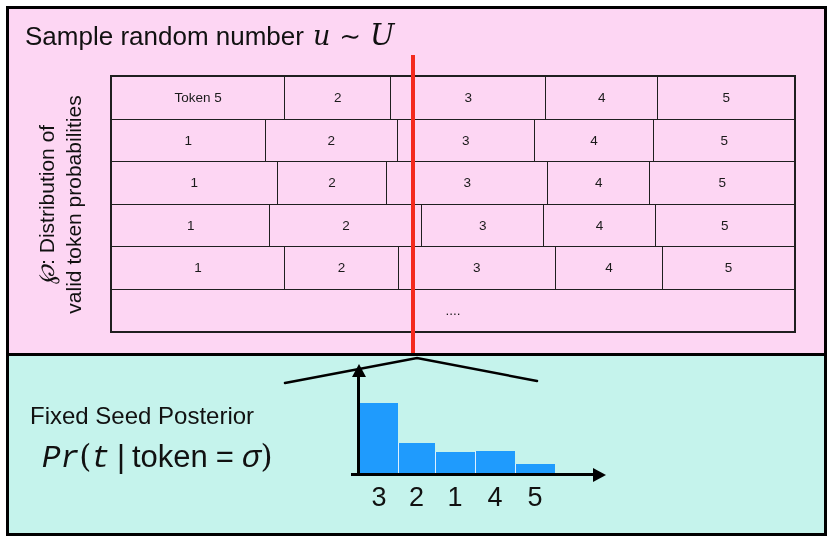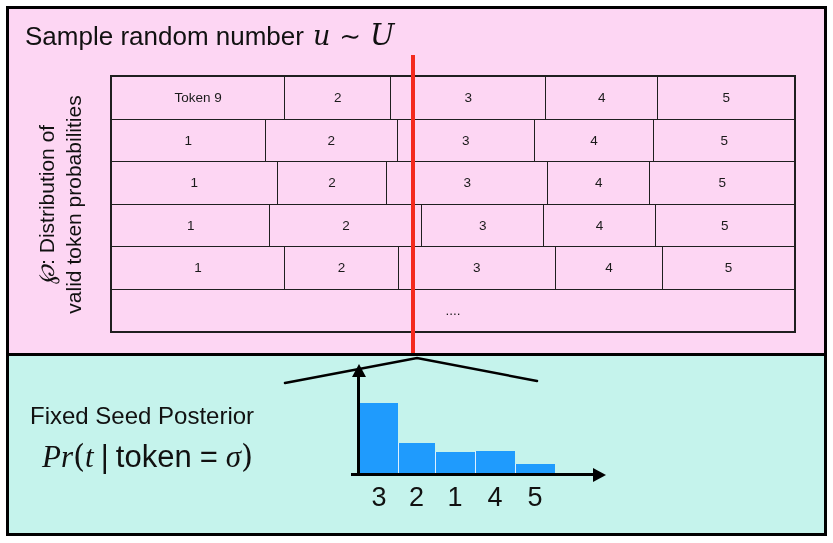--- a/index.html
+++ b/index.html
@@ -23,21 +23,21 @@
   .trow:first-child{border-top:none;}
   .tcell{display:flex;align-items:center;justify-content:center;font-size:13.5px;color:#1a1a1a;
          border-left:1.5px solid #1f1f1f;box-sizing:border-box;overflow:hidden;}
   .tcell:first-child{border-left:none;}
   .redline{position:absolute;left:402px;top:46px;width:3.5px;height:298px;z-index:5;}
   
   .cyan{position:relative;flex:1 1 auto;border-top:3px solid #000;}
   .hat{position:absolute;left:0;top:0;}
   .posterior-title{position:absolute;left:21px;top:46px;font-size:24px;color:#111;}
   .formula{position:absolute;left:33px;top:82px;font-size:31px;color:#111;}
-  .f-ser{font-family:Liberation Serif, serif;font-style:italic;}
+  .f-ser{font-family:Liberation Mono, monospace;font-style:italic;}
   .f-par{font-family:"DejaVu Serif",serif;}
   .f-bar{font-family:"Liberation Sans",sans-serif;font-weight:300;margin:0 7px;}
   .f-sans{font-family:"Liberation Sans",sans-serif;}
   .f-eq{font-family:"Liberation Sans",sans-serif;margin:0 8px;}
   .yaxis{position:absolute;left:348px;top:19px;width:2.5px;height:98px;background:#000;}
   .yarrow{position:absolute;left:342.5px;top:8px;width:0;height:0;
           border-left:7px solid transparent;border-right:7px solid transparent;border-bottom:13px solid #000;}
   .xaxis{position:absolute;left:342px;top:117px;width:244px;height:2.5px;background:#000;}
   .xarrow{position:absolute;left:584px;top:111.5px;width:0;height:0;
           border-top:7px solid transparent;border-bottom:7px solid transparent;border-left:13px solid #000;}
@@ -58,21 +58,21 @@
 
     <div class="side-label">
       <div class="rot">
         <div><span class="scriptP">℘</span><span>:  Distribution of</span></div>
         <div>valid token probabilities</div>
       </div>
     </div>
 
     <div class="ttable" id="token-table">
         <div class="trow">
-          <div class="tcell" style="flex: 254 1 0px;">Token 9</div>
+          <div class="tcell" style="flex: 254 1 0px;">Token 5</div>
           <div class="tcell" style="flex: 155 1 0px;">2</div>
           <div class="tcell" style="flex: 227 1 0px;">3</div>
           <div class="tcell" style="flex: 164 1 0px;">4</div>
           <div class="tcell" style="flex: 200 1 0px;">5</div>
         </div>
         <div class="trow">
           <div class="tcell" style="flex: 225 1 0px;">1</div>
           <div class="tcell" style="flex: 194 1 0px;">2</div>
           <div class="tcell" style="flex: 200 1 0px;">3</div>
           <div class="tcell" style="flex: 175 1 0px;">4</div>

